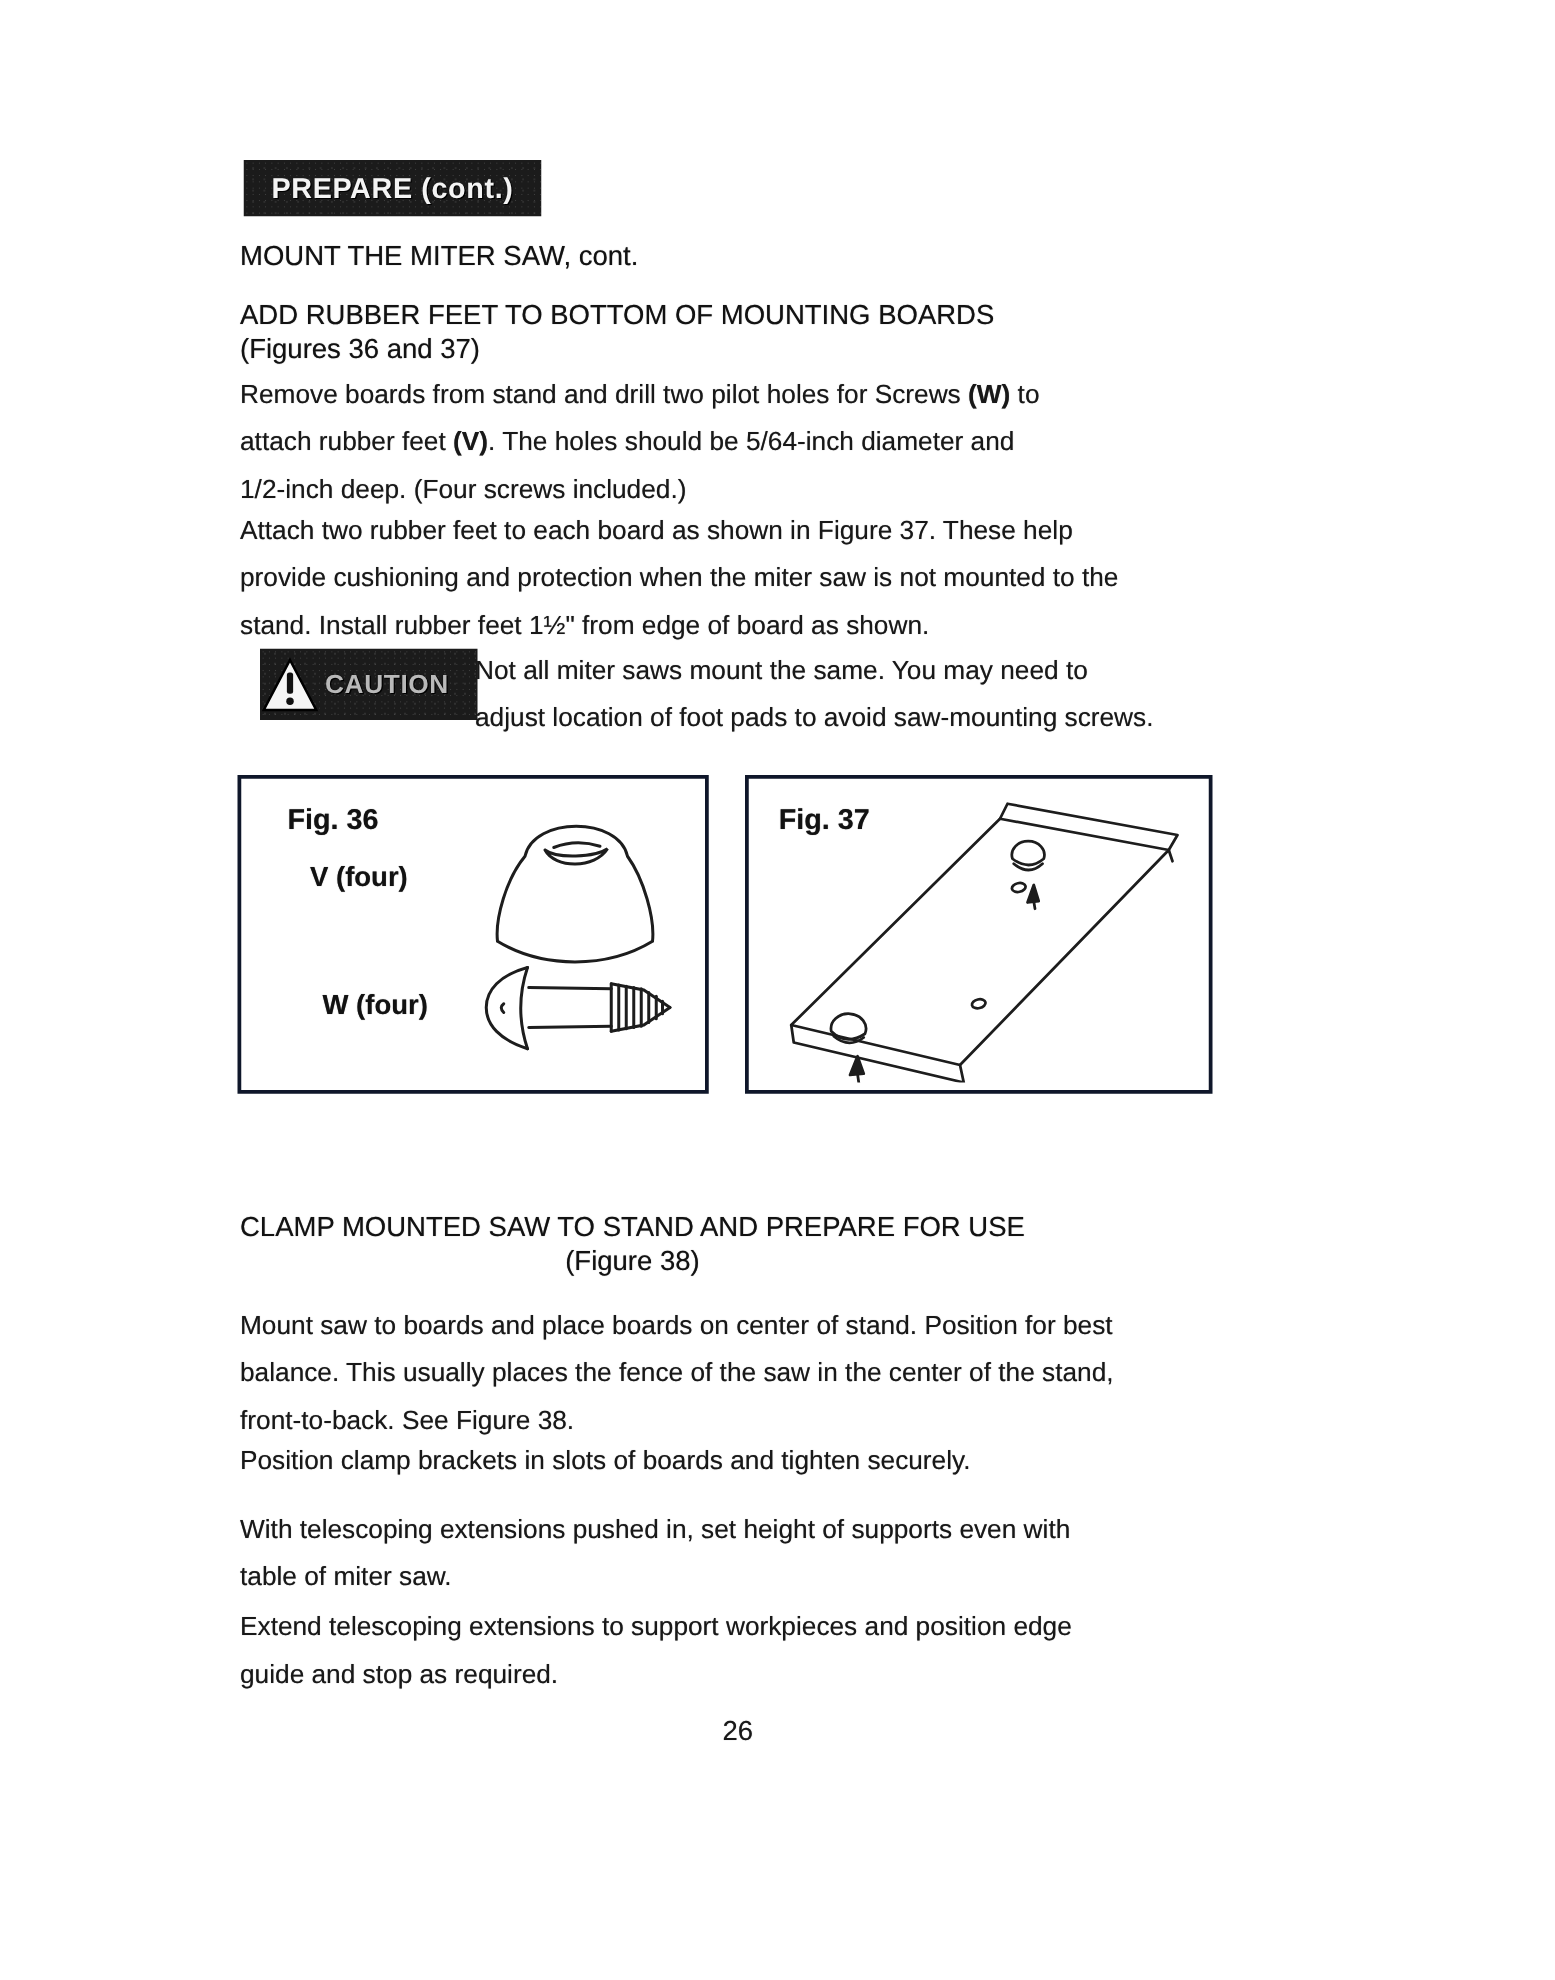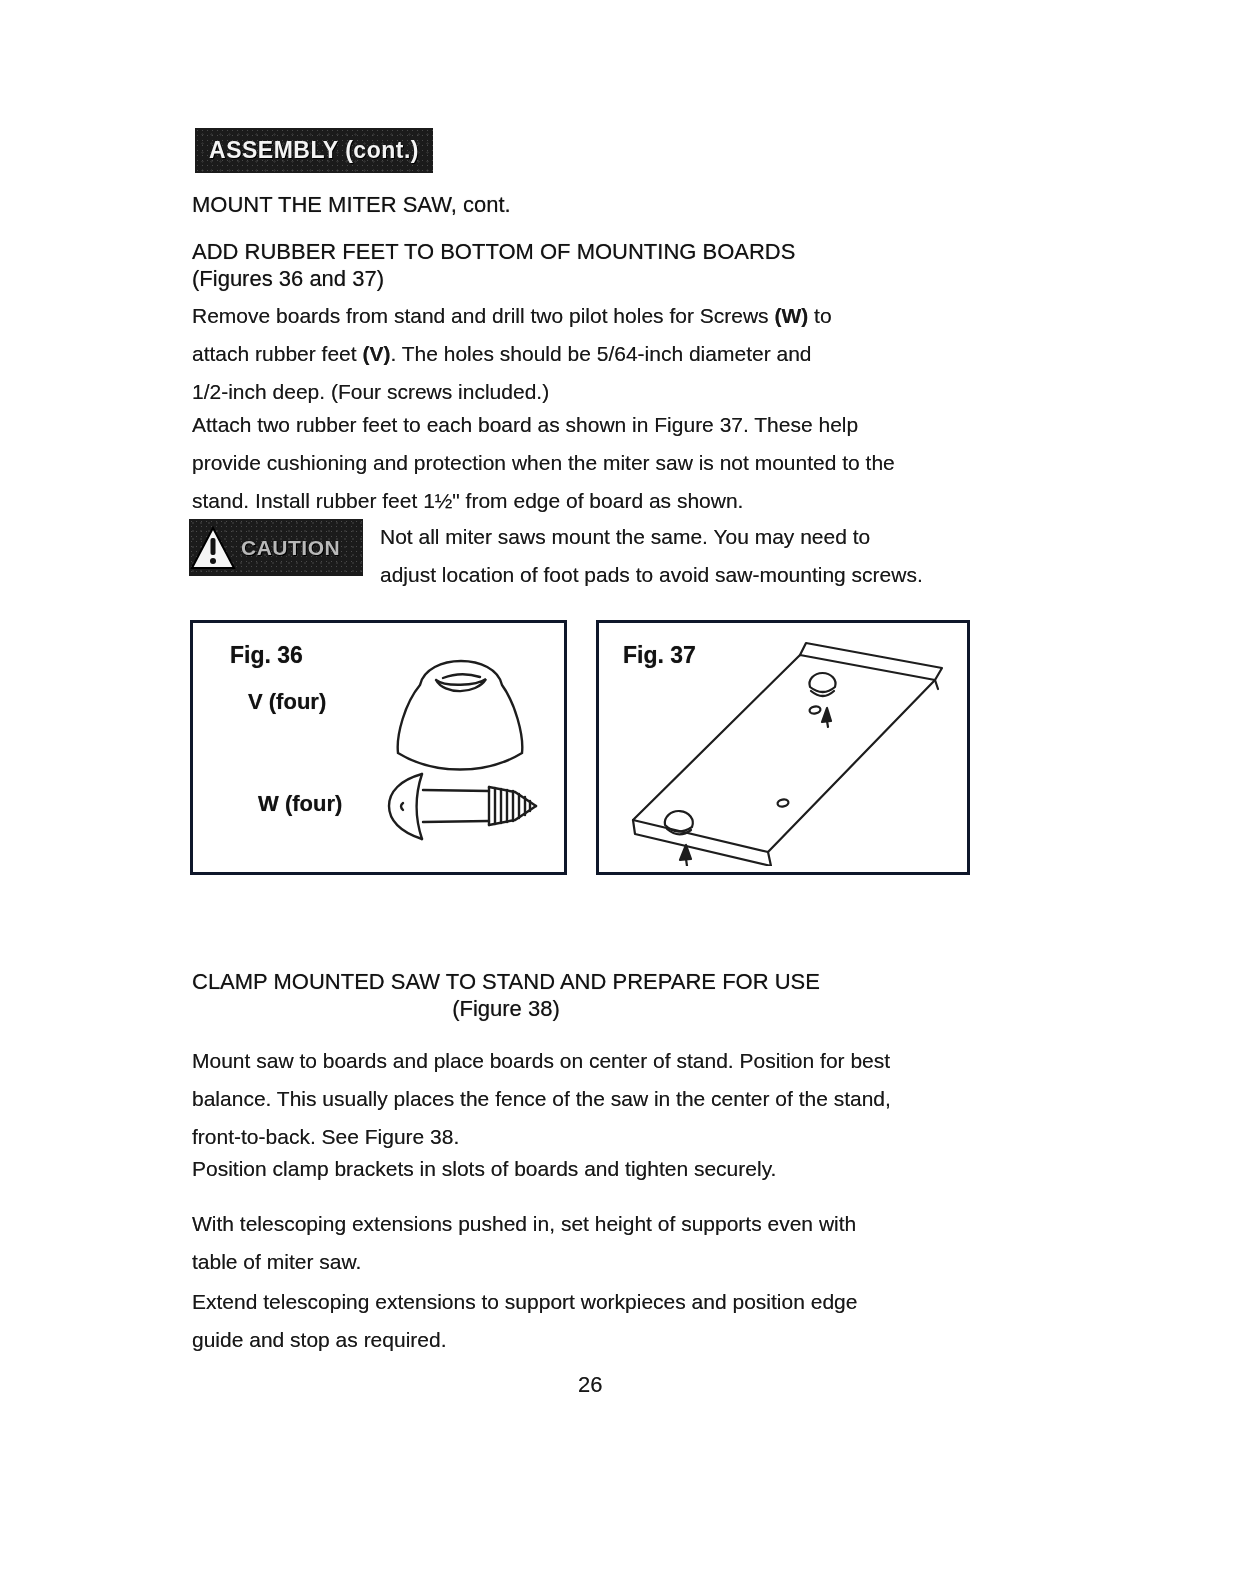--- a/index.html
+++ b/index.html
@@ -37,21 +37,21 @@
     display:flex;align-items:center;justify-content:center;
   }
   .banner span{
     color:#f4f4f4;
     font-weight:bold;
     font-size:23px;
     letter-spacing:0.5px;
     text-shadow:1px 1px 0 #000;
   }
   .caution-box{
-    left:189px;top:519px;width:174px;height:57px;
+    left:208px;top:519px;width:174px;height:57px;
     background-color:#1b1b1b;
     background-image:
       radial-gradient(#4a4a4a 14%, transparent 15%),
       radial-gradient(#303030 16%, transparent 17%);
     background-size:5px 5px,8px 8px;
     display:flex;align-items:center;
   }
   .caution-word{
     color:#b9b9b9;
     font-weight:bold;
@@ -79,21 +79,21 @@
   .page-num{
     font-size:22px;color:#181818;
     text-shadow:0 0 0.6px rgba(0,0,0,0.5);
   }
   svg{display:block;}
 </style>
 </head>
 <body>
 
 <div class="abs banner">
-  <span>ASSEMBLY (cont.)</span>
+  <span>PREPARE (cont.)</span>
 </div>
 
 <div class="abs hd" style="left:192px;top:191px;">MOUNT THE MITER SAW, cont.</div>
 
 <div class="abs" style="left:192px;top:238px;">
   <div class="hd">ADD RUBBER FEET TO BOTTOM OF MOUNTING BOARDS</div>
   <div class="hd">(Figures 36 and 37)</div>
 </div>
 
 <div class="abs body-text" style="left:192px;top:297px;width:800px;"><span>Remove boards from stand and drill two pilot holes for Screws </span><b>(W)</b><span> to

